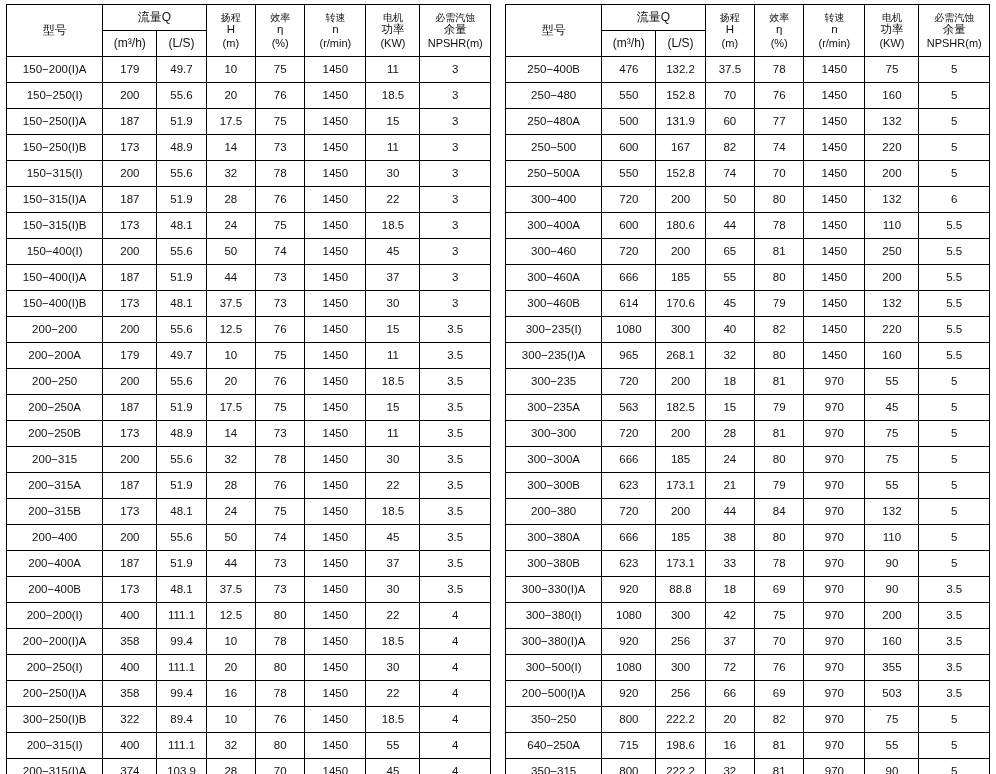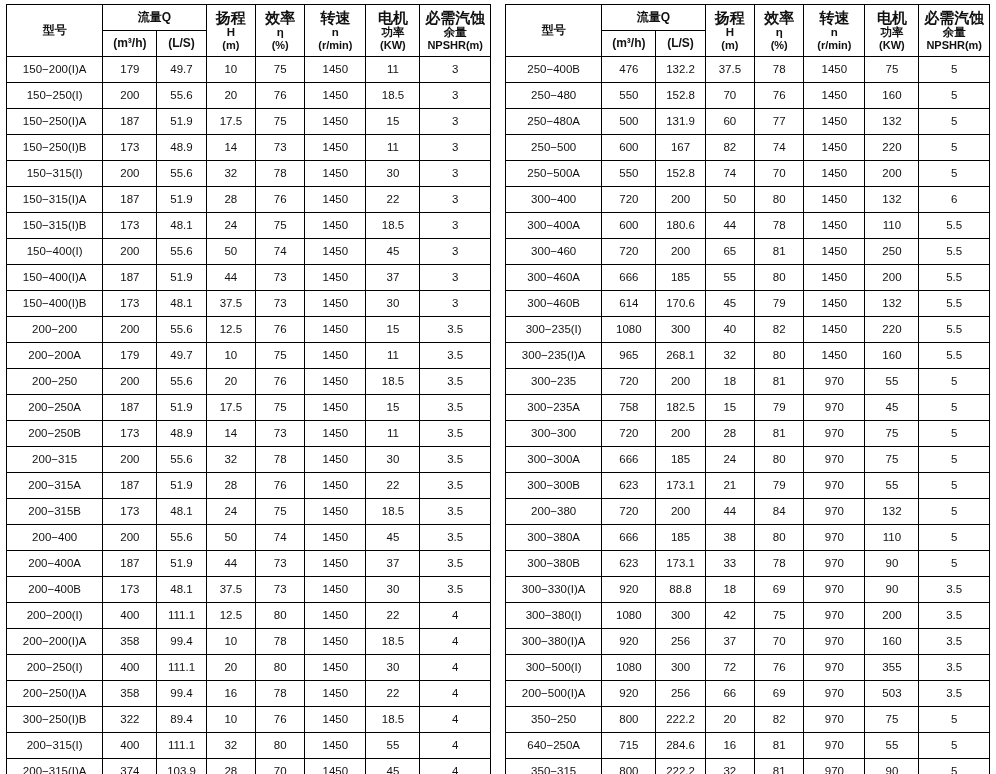--- a/index.html
+++ b/index.html
@@ -35,33 +35,33 @@
     border: 1px solid #000;
     text-align: center;
     vertical-align: middle;
     font-size: 11.5px;
     line-height: 1.15;
     padding: 0;
     height: 25px;
     color: #111;
   }
   table.spec thead th {
-    font-weight: bold;
+    font-weight: normal;
     font-size: 12px;
   }
   .hdr-sub {
     font-size: 11px;
     font-weight: bold;
   }
   .hdr-model {
     font-size: 14px;
     font-weight: bold;
     margin-left: 34px;
   }
-  .hdr-three .l1 { display: block; font-size: 15px; text-align: center; }
+  .hdr-three .l1 { display: block; font-size: 10px; text-align: center; }
   .hdr-three .l2 { display: block; font-size: 11.5px; }
   .hdr-three .l3 { display: block; font-size: 11px; }
   td.model {
     font-size: 12px;
     letter-spacing: 0;
   }
   
   col.c-model { width: 20.5%; }
   col.c-q1    { width: 11.5%; }
   col.c-q2    { width: 10.5%; }
@@ -581,21 +581,21 @@
             <td>720</td>
             <td>200</td>
             <td>18</td>
             <td>81</td>
             <td>970</td>
             <td>55</td>
             <td>5</td>
           </tr>
           <tr>
             <td class="model">300−235A</td>
-            <td>758</td>
+            <td>563</td>
             <td>182.5</td>
             <td>15</td>
             <td>79</td>
             <td>970</td>
             <td>45</td>
             <td>5</td>
           </tr>
           <tr>
             <td class="model">300−300</td>
             <td>720</td>
@@ -712,21 +712,21 @@
             <td>222.2</td>
             <td>20</td>
             <td>82</td>
             <td>970</td>
             <td>75</td>
             <td>5</td>
           </tr>
           <tr>
             <td class="model">640−250A</td>
             <td>715</td>
-            <td>284.6</td>
+            <td>198.6</td>
             <td>16</td>
             <td>81</td>
             <td>970</td>
             <td>55</td>
             <td>5</td>
           </tr>
           <tr>
             <td class="model">350−315</td>
             <td>800</td>
             <td>222.2</td>

